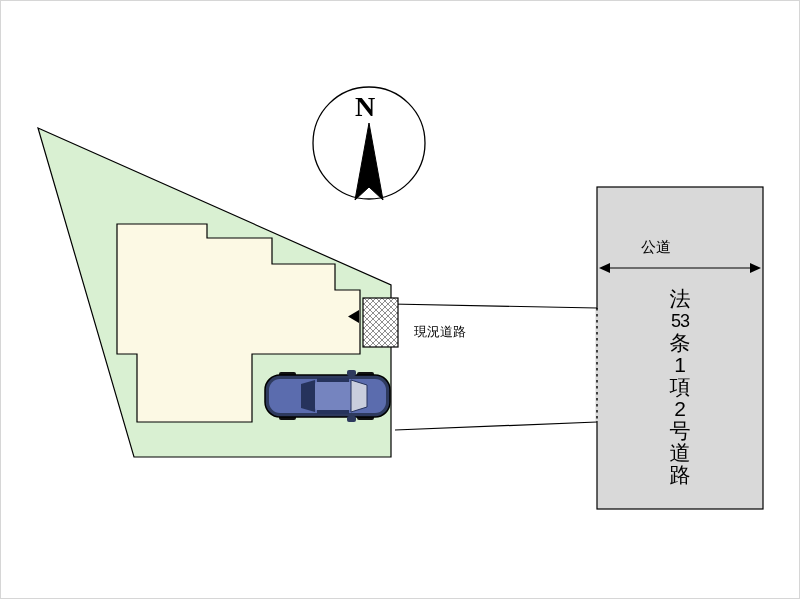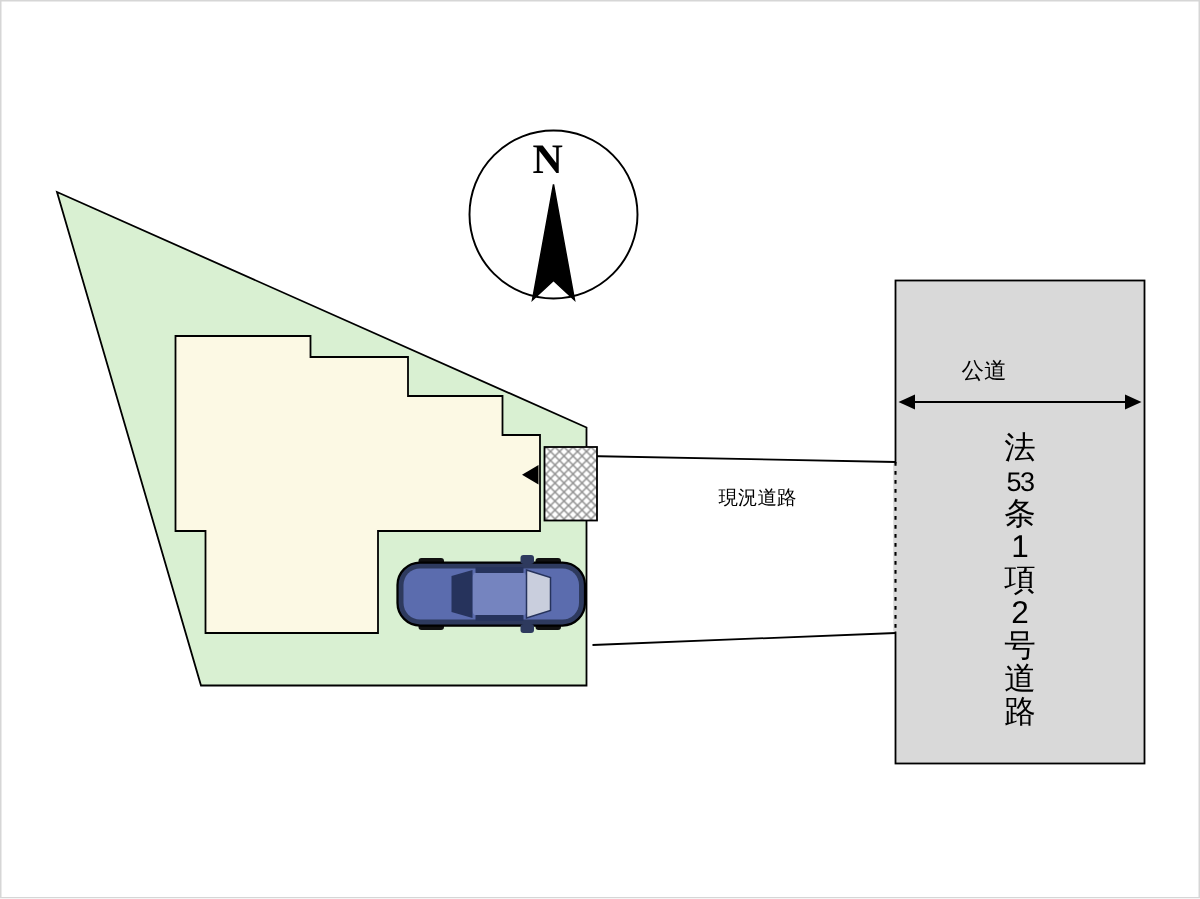--- a/index.html
+++ b/index.html
@@ -15,21 +15,21 @@
   }
   .layer{position:absolute;top:0;left:0;}
   .txt{position:absolute;white-space:nowrap;}
   .north-label{
     left:354px;top:90px;
     font-family:"Liberation Serif","DejaVu Serif",serif;
     font-weight:bold;font-size:28px;
   }
   .private-road-note{
     left:413px;top:323px;width:182px;
-    text-align:center;font-size:13px;line-height:16px;
+    font-size:13px;line-height:16px;
   }
   .public-road-label{
     left:572px;top:212px;width:166px;
     text-align:center;font-size:15px;margin-top:25px;
   }
   .road-width-label{
     left:596px;top:233px;width:166px;
     text-align:center;font-size:15px;
   }
   .road-name-vertical{

